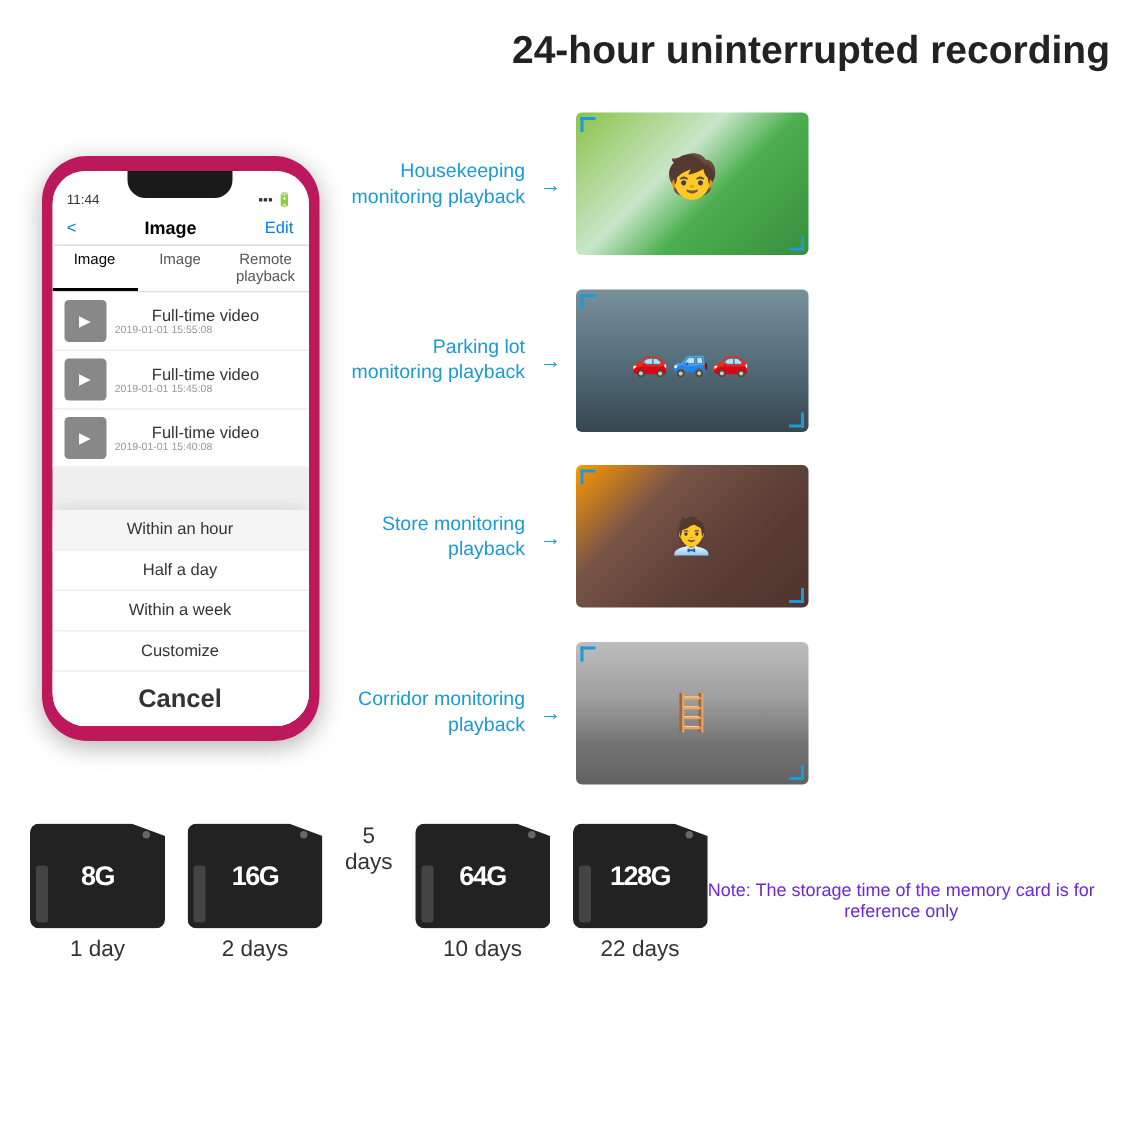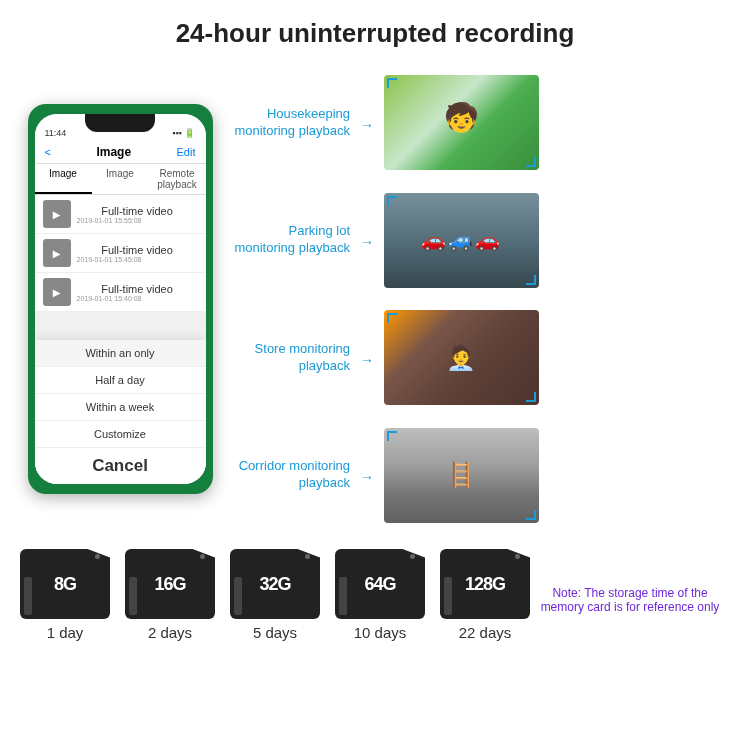--- a/index.html
+++ b/index.html
@@ -13,20 +13,21 @@
 
     
     .header {
       text-align: center;
       padding: 18px 10px 10px;
     }
     .header h1 {
       font-size: 26px;
       font-weight: bold;
       color: #222;
+      text-align: right;
     }
 
     
     .main-content {
       display: flex;
       flex-direction: row;
       padding: 0 20px;
       gap: 10px;
       height: 480px;
     }
@@ -36,22 +37,22 @@
       width: 200px;
       flex-shrink: 0;
       display: flex;
       align-items: center;
       justify-content: center;
     }
 
     .phone {
       width: 185px;
       height: 390px;
-      background: #15803d;
-      border-radius: 18px;
+      background: #be185d;
+      border-radius: 30px;
       padding: 10px 7px;
       position: relative;
       box-shadow: 0 4px 16px rgba(0,0,0,0.3);
     }
 
     .phone-notch {
       width: 70px;
       height: 18px;
       background: #1a1a1a;
       border-radius: 0 0 12px 12px;
@@ -398,21 +399,21 @@
           <div class="phone-video-item">
             <div class="phone-video-thumb">▶</div>
             <div class="phone-video-info">
               <div class="phone-video-title">Full-time video</div>
               <div class="phone-video-date">2019-01-01 15:40:08</div>
             </div>
           </div>
         </div>
 
         <div class="phone-dropdown">
-          <div class="phone-dropdown-item active">Within an only</div>
+          <div class="phone-dropdown-item active">Within an hour</div>
           <div class="phone-dropdown-item">Half a day</div>
           <div class="phone-dropdown-item">Within a week</div>
           <div class="phone-dropdown-item">Customize</div>
           <div class="phone-dropdown-cancel">Cancel</div>
         </div>
 
       </div>
     </div>
   </div>
 
@@ -482,24 +483,20 @@
 
     <div class="storage-card">
       <div class="sd-card">
         <div class="sd-card-dot"></div>
         <span class="sd-card-label">16G</span>
       </div>
       <span class="storage-days">2 days</span>
     </div>
 
     <div class="storage-card">
-      <div class="sd-card">
-        <div class="sd-card-dot"></div>
-        <span class="sd-card-label">32G</span>
-      </div>
       <span class="storage-days">5 days</span>
     </div>
 
     <div class="storage-card">
       <div class="sd-card">
         <div class="sd-card-dot"></div>
         <span class="sd-card-label">64G</span>
       </div>
       <span class="storage-days">10 days</span>
     </div>

